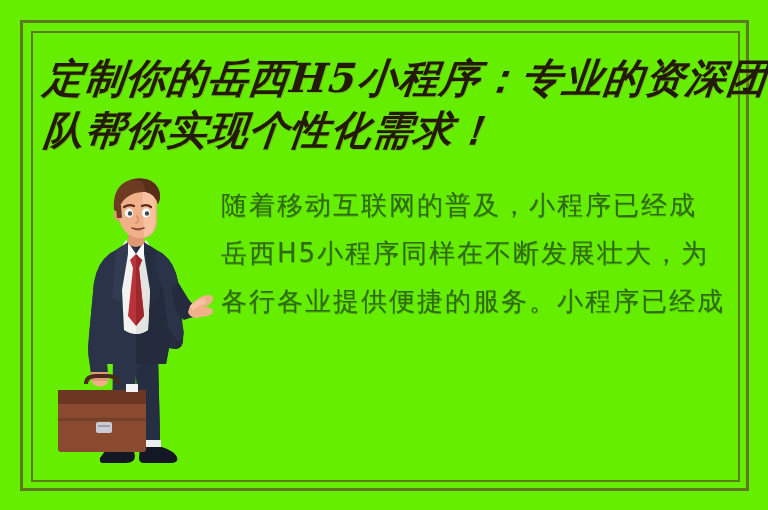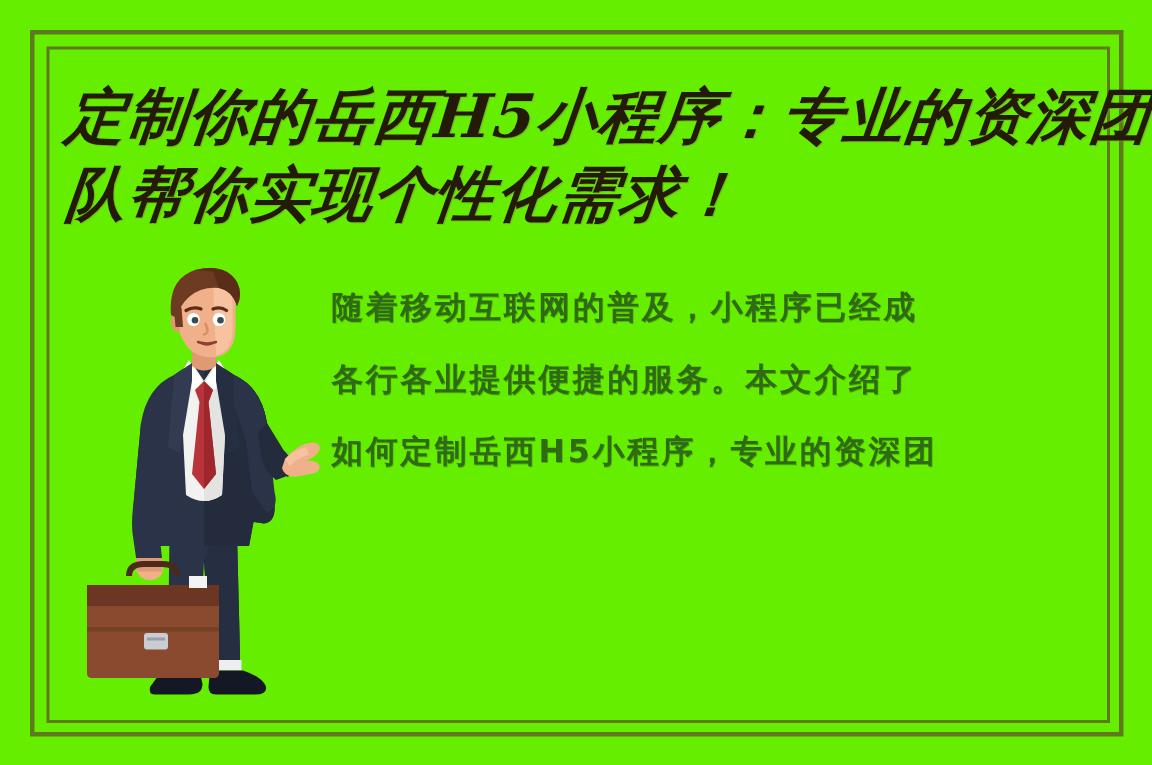--- a/index.html
+++ b/index.html
@@ -66,27 +66,26 @@
 
   
   .body-copy {
     position: absolute;
     left: 221px;
     top: 181px;
     width: 510px;
   }
   .body-line {
     font-family: "DejaVu Sans", "Liberation Sans", sans-serif;
-    font-size: 21px;
+    font-size: 26px;
     line-height: 48px;
     color: #2f6b15;
     letter-spacing: 2px;
     white-space: nowrap;
     text-shadow: 0.5px 0.5px 0 rgba(30,70,10,0.35);
-    font-weight: bold;
   }
 
   
   .figure {
     position: absolute;
     left: 56px;
     top: 178px;
     width: 160px;
     height: 292px;
   }
@@ -100,22 +99,22 @@
   <div class="frame-outer"></div>
   <div class="frame-inner"></div>
 
   <div class="headline">
     <div class="headline-line">定制你的岳西H5小程序：专业的资深团</div>
     <div class="headline-line">队帮你实现个性化需求！</div>
   </div>
 
   <div class="body-copy">
     <div class="body-line">随着移动互联网的普及，小程序已经成</div>
-    <div class="body-line">各行各业提供便捷的服务。本文介绍了</div>
-    <div class="body-line">如何定制岳西H5小程序，专业的资深团</div>
+    <div class="body-line">岳西H5小程序同样在不断发展壮大，为</div>
+    <div class="body-line">各行各业提供便捷的服务。小程序已经成</div>
   </div>
 
   <div class="figure">
     <svg viewBox="0 0 160 292" xmlns="http://www.w3.org/2000/svg">
 
       <path d="M57 178 L56 258 L57 268 L76 268 L77 256 L80 196 L84 256 L85 268 L104 268 L104 258 L102 178 Z" fill="#2b3348"></path>
       <path d="M80 196 L84 256 L85 268 L104 268 L104 258 L102 178 L86 178 Z" fill="#262e41"></path>
 
       <rect x="56" y="262" width="21" height="7" fill="#eceef0"></rect>
       <rect x="84" y="262" width="21" height="7" fill="#eceef0"></rect>

